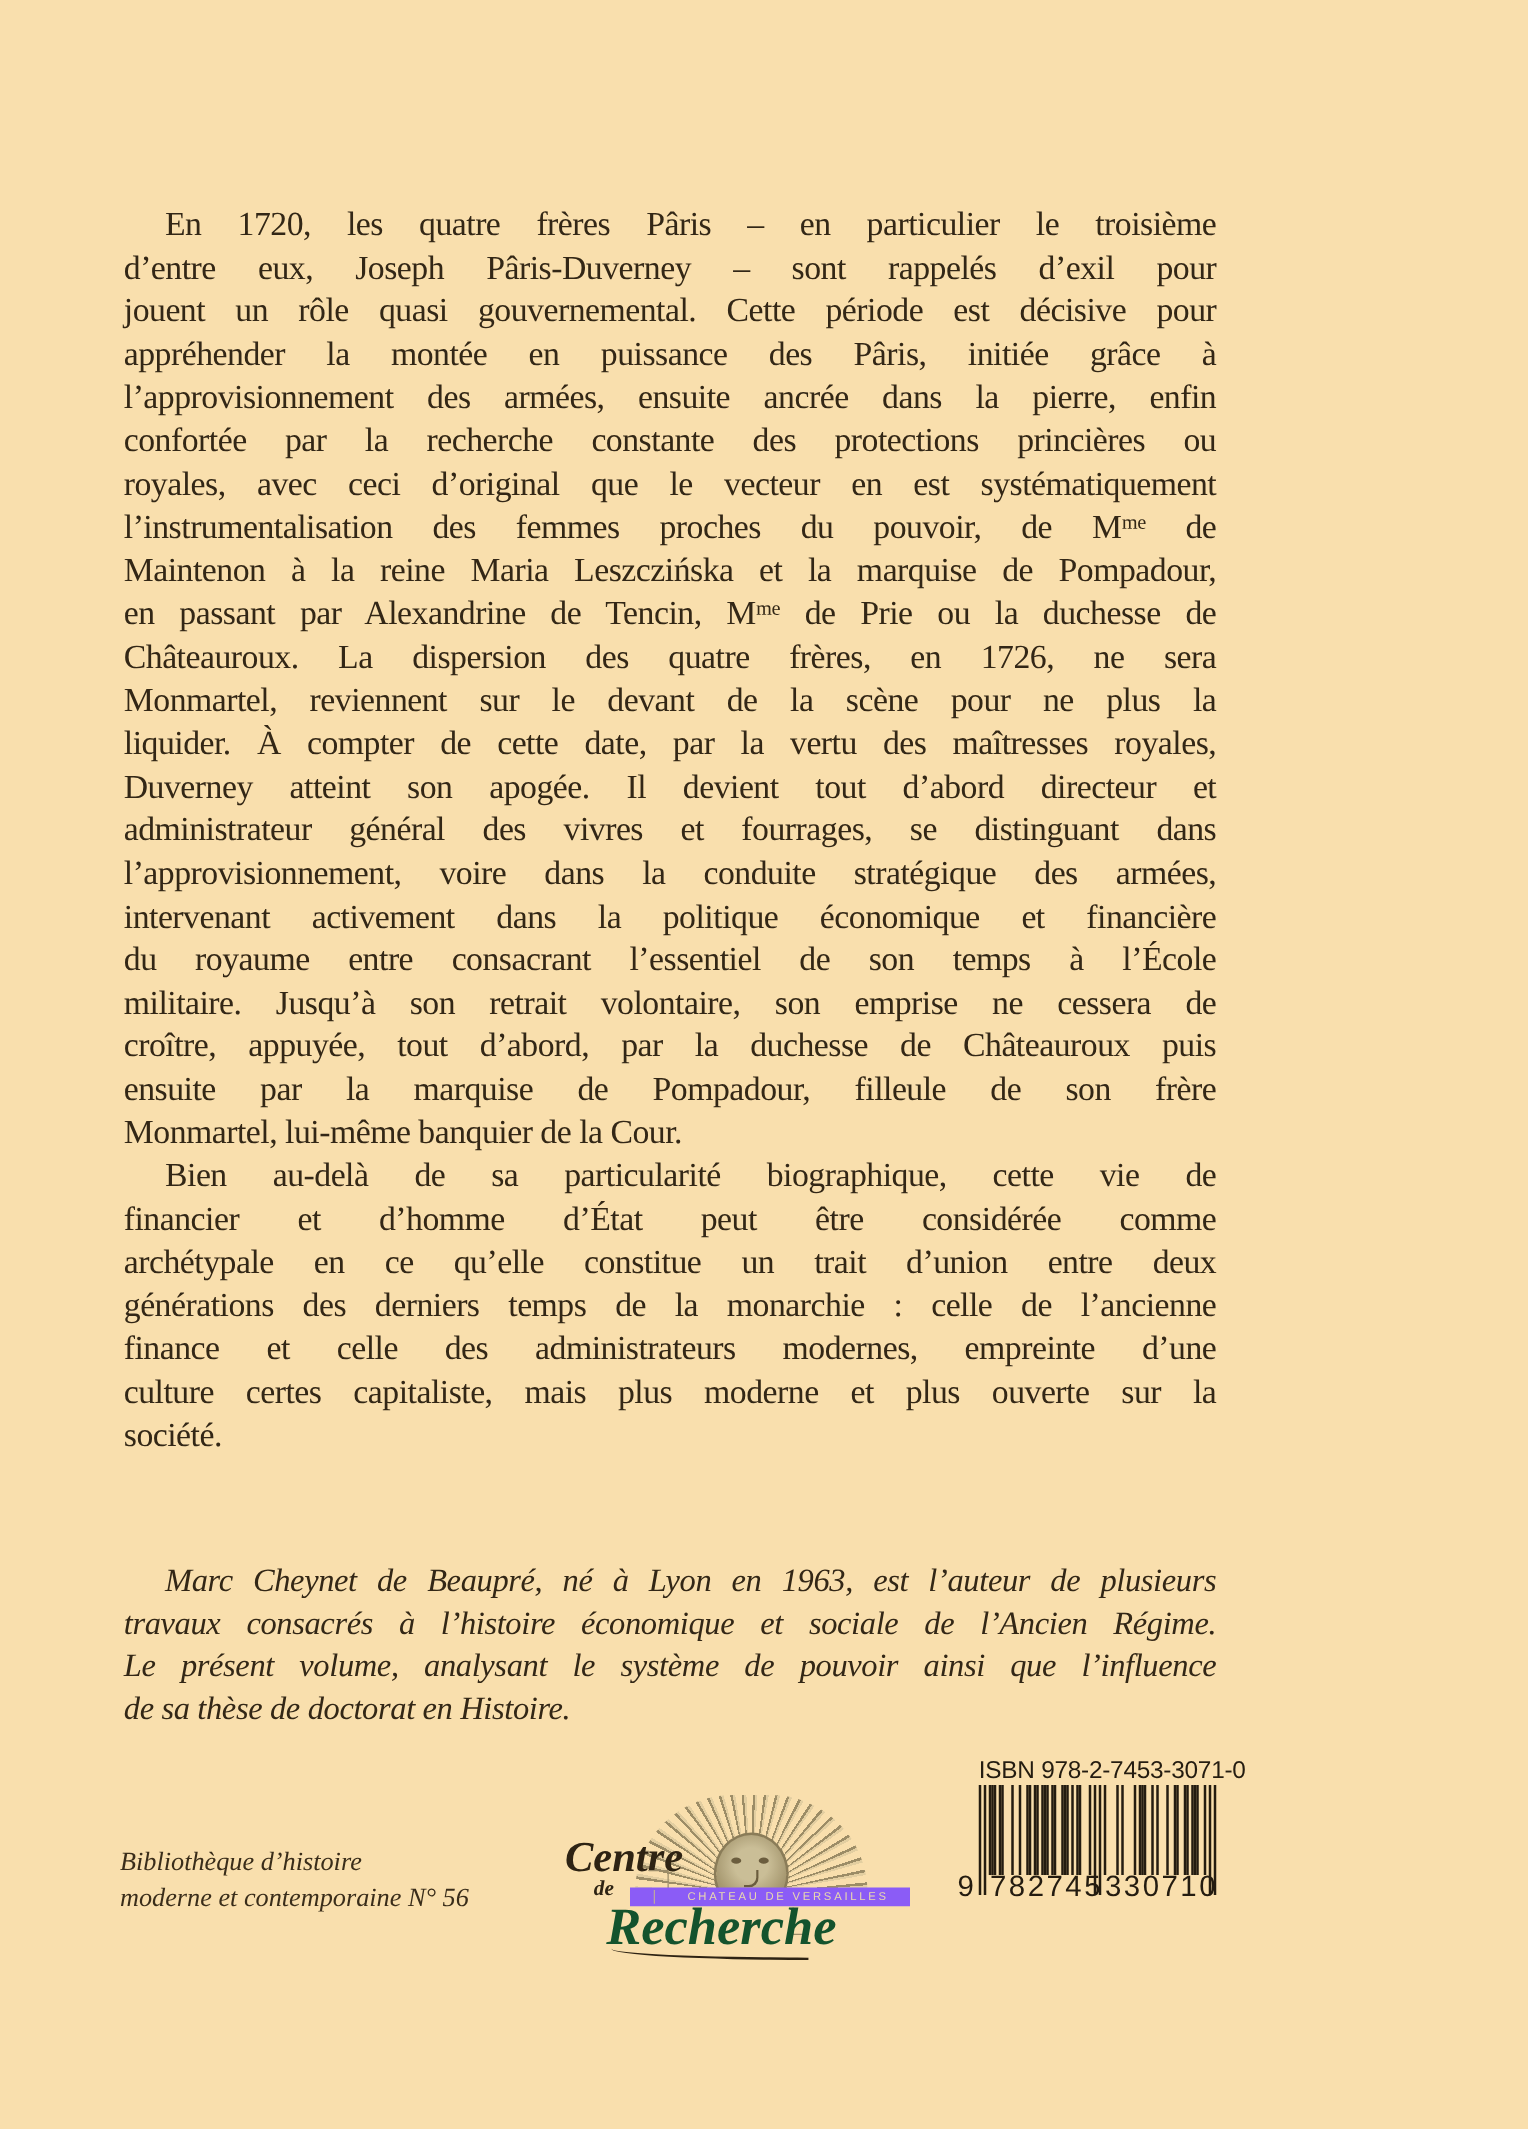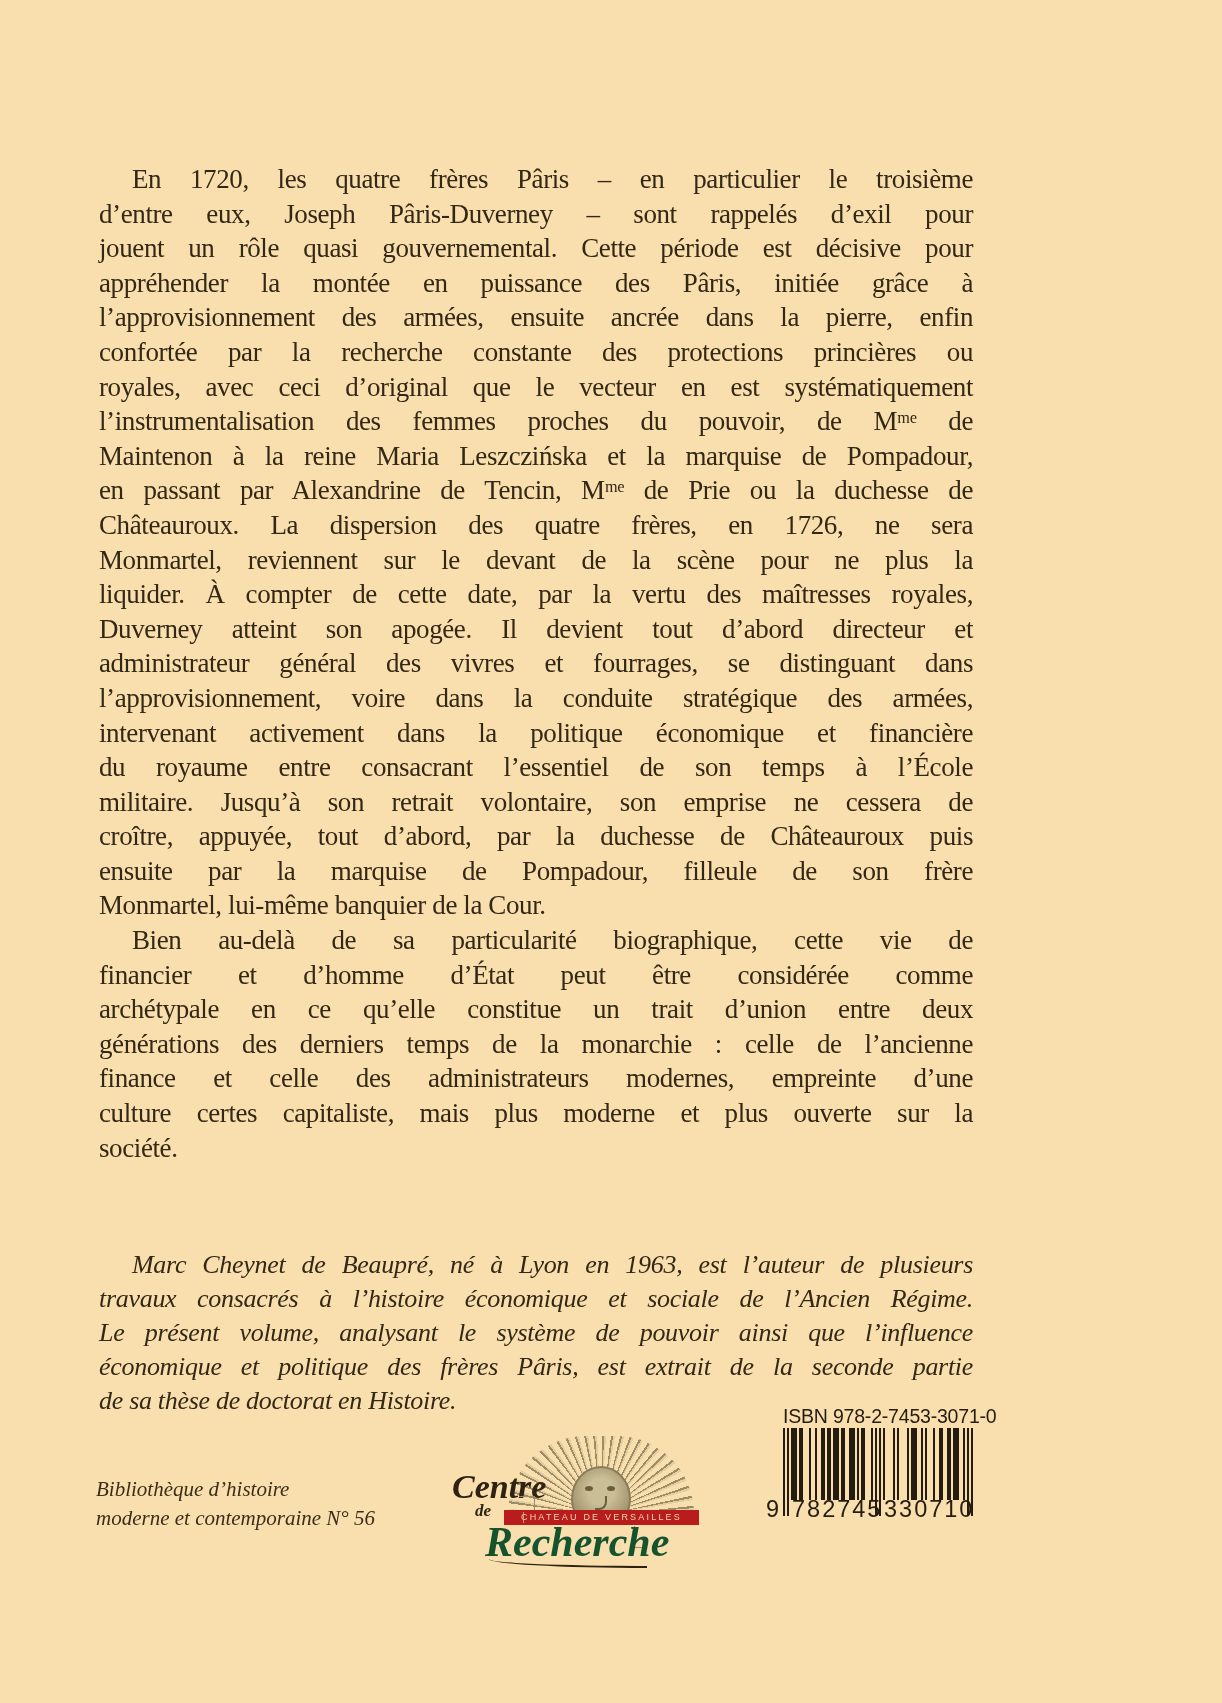--- a/index.html
+++ b/index.html
@@ -68,24 +68,24 @@
     background:#6b5d3e;border-radius:50%;
     box-shadow:22px 0 0 #6b5d3e;
   }
   .sun-face::after{
     content:"";position:absolute;left:22px;top:28px;width:10px;height:12px;
     border-right:2px solid #6b5d3e;border-bottom:2px solid #6b5d3e;
     border-bottom-right-radius:8px;
   }
   .banner{
     position:absolute;left:504px;top:1510px;width:195px;height:15px;
-    background:#b91c1c;color:#ead9ae;
+    background:#8b5cf6;color:#ead9ae;
     font-family:"Liberation Sans","DejaVu Sans",sans-serif;
     font-size:9px;letter-spacing:2.2px;line-height:15px;
-    text-align:center;z-index:3;
+    text-align:center;z-index:3;padding-left:29px;
   }
   .banner::before{
     content:"";position:absolute;left:19px;top:2px;bottom:2px;width:1px;
     background:#c9b98c;opacity:.8;
   }
   .corner-left{
     position:absolute;left:519px;top:1496px;width:15px;height:15px;
     border-top:1px solid #9c8d6a;border-right:1px solid #9c8d6a;
   }
   .corner-right{
@@ -152,21 +152,20 @@
         <div class="tline">finance et celle des administrateurs modernes, empreinte d’une</div>
         <div class="tline">culture certes capitaliste, mais plus moderne et plus ouverte sur la</div>
         <div class="tline tlast">société.</div>
       </div>
   </div>
 
   <div class="bio-block">
       <div class="tline tindent">Marc Cheynet de Beaupré, né à Lyon en 1963, est l’auteur de plusieurs</div>
       <div class="tline">travaux consacrés à l’histoire économique et sociale de l’Ancien Régime.</div>
       <div class="tline">Le présent volume, analysant le système de pouvoir ainsi que l’influence</div>
-      <div class="tline">économique et politique des frères Pâris, est extrait de la seconde partie</div>
       <div class="tline tlast">de sa thèse de doctorat en Histoire.</div>
     </div>
 
   <div class="series">
     <div>Bibliothèque d’histoire</div>
     <div>moderne et contemporaine N° 56</div>
   </div>
 
   <div class="sun">
     <div class="sun-face"></div>

